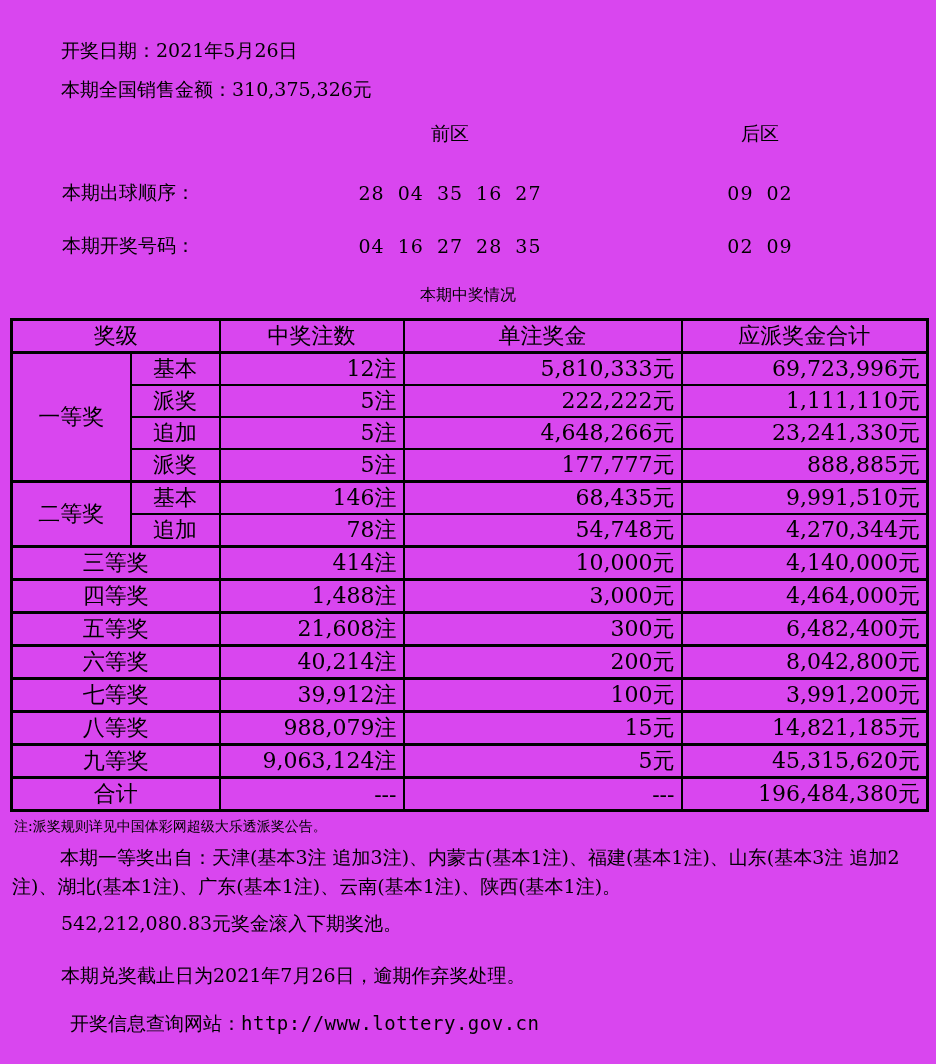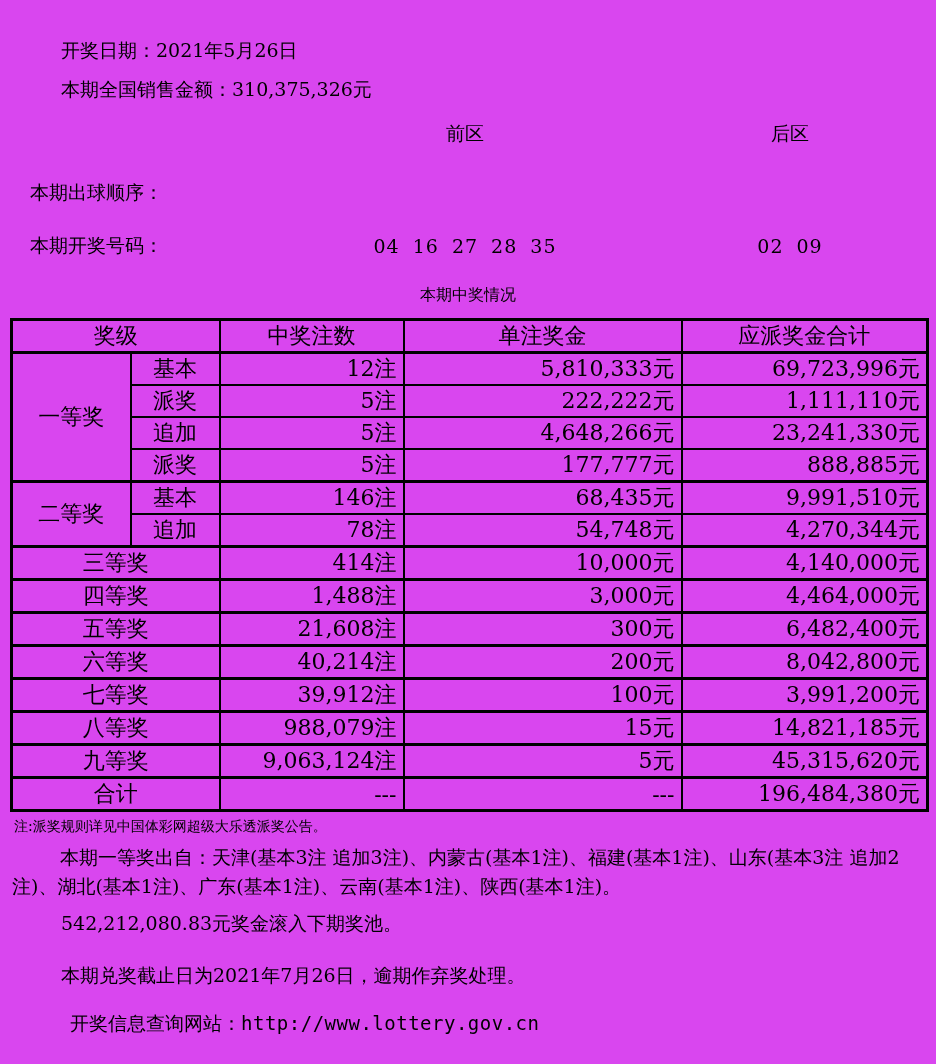--- a/index.html
+++ b/index.html
@@ -16,23 +16,22 @@
   }
   
   .top-info { padding-top: 40px; margin-left: 61px; }
   .top-info p { margin: 0 0 19px 0; line-height: 20px; }
 
   
   .zone-row {
     display: grid;
     grid-template-columns: 280px 340px 280px;
     align-items: center;
-    gap: 15px;
-  }
-  .zone-row .lbl { padding-left: 30px; text-align: left; }
+  }
+  .zone-row .lbl { padding-left: 62px; text-align: left; }
   .zone-row .front, .zone-row .back { text-align: center; }
   .zone-head { margin-top: 22px; }
   .ball-row1 { margin-top: 33px; }
   .ball-row2 { margin-top: 27px; }
   .nums { word-spacing: 6px; letter-spacing: 1px; }
 
   
   .tbl-title {
     margin: 26px 0 0 10px;
     width: 916px;
@@ -87,20 +86,22 @@
   </div>
 
   <div class="zone-row zone-head">
     <div class="lbl"></div>
     <div class="front">前区</div>
     <div class="back">后区</div>
   </div>
 
   <div class="zone-row ball-row1">
     <div class="lbl">本期出球顺序：</div>
+    <div class="front nums">28 04 35 16 27</div>
+    <div class="back nums">09 02</div>
   </div>
 
   <div class="zone-row ball-row2">
     <div class="lbl">本期开奖号码：</div>
     <div class="front nums">04 16 27 28 35</div>
     <div class="back nums">02 09</div>
   </div>
 
   <div class="tbl-title">本期中奖情况</div>
 

